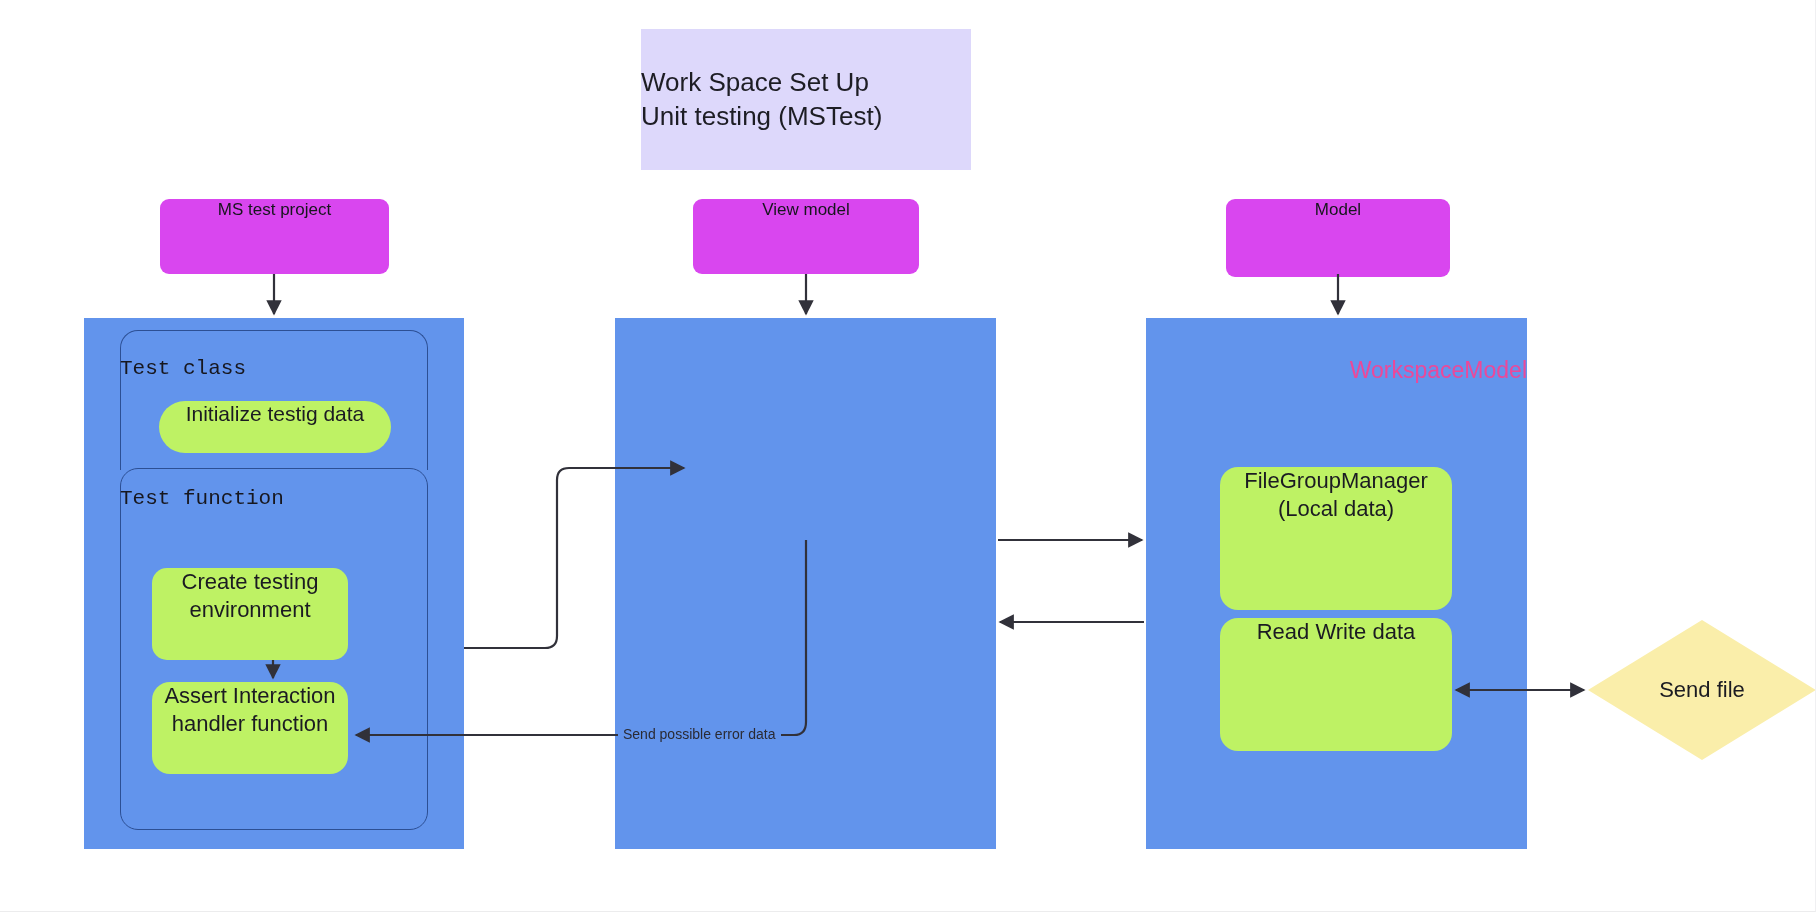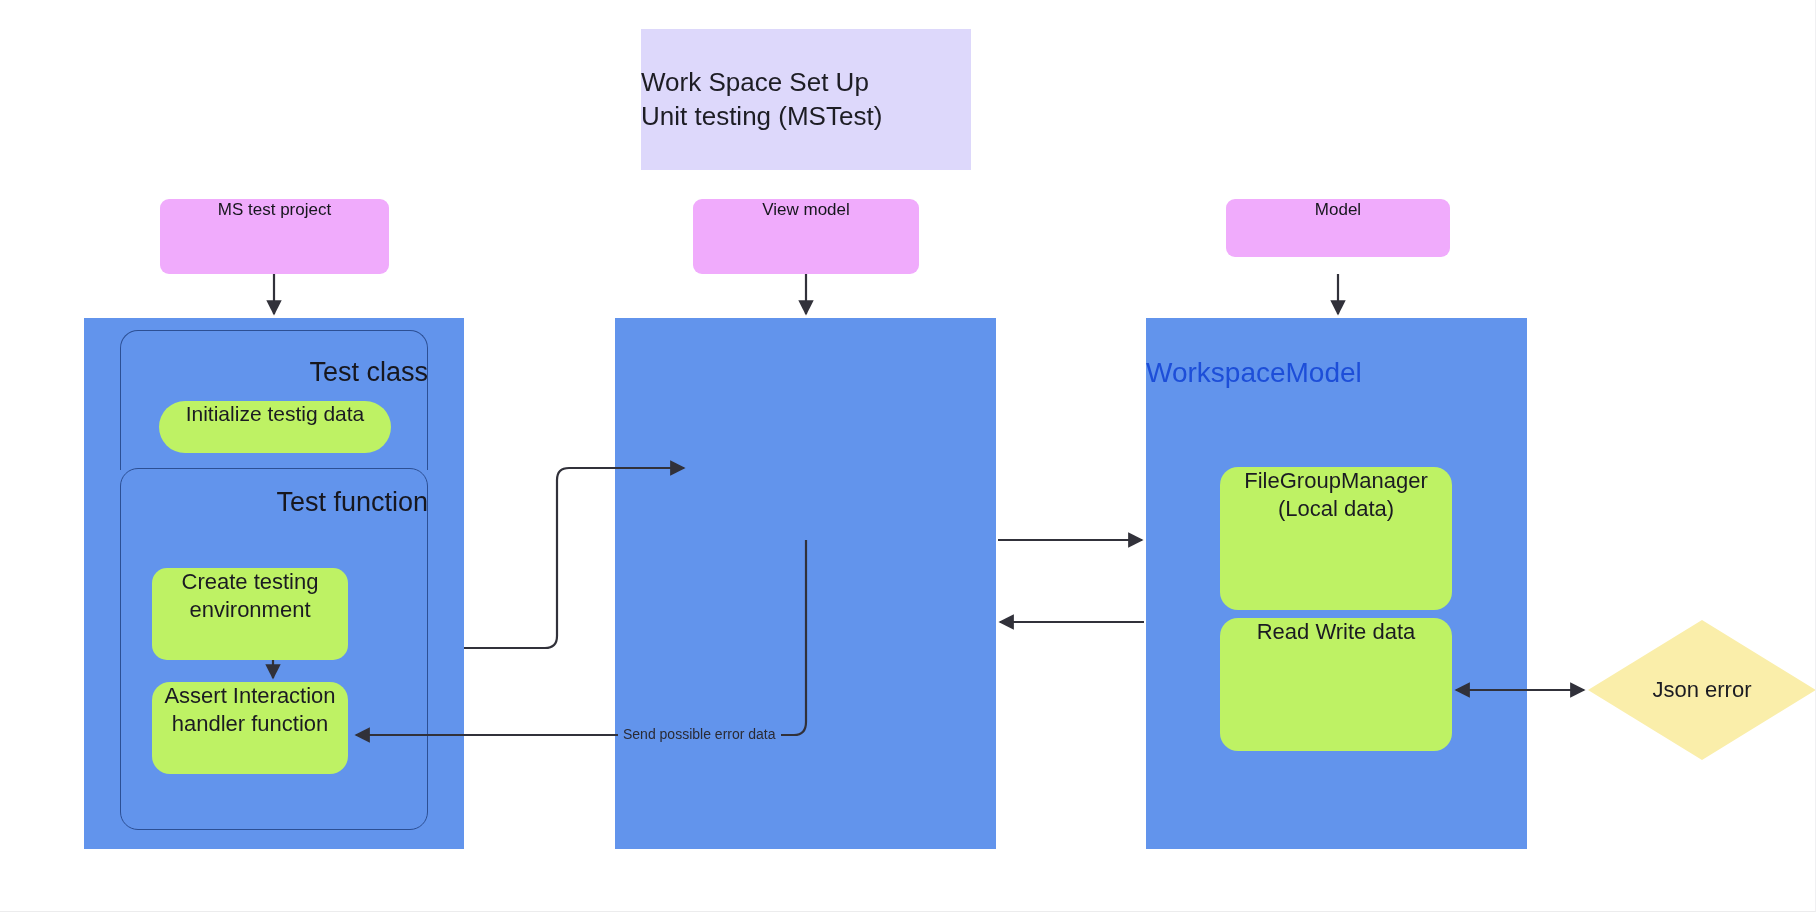--- a/index.html
+++ b/index.html
@@ -30,56 +30,57 @@
     white-space: pre-line;
   }
   
   .title-banner {
     background: #ddd8fb;
     font-size: 26px;
     color: #1d1d24;
   }
   
   .purple-pill {
-    background: #f0abfc;
+    background: #d946ef;
     border-radius: 9px;
     font-size: 17px;
     color: #16161c;
   }
   
   .blue-panel {
     background: #6294ec;
   }
   .panel-heading {
     position: absolute;
-    font-size: 28px;
-    color: #1d4ed8;
-    text-align: left;
+    font-size: 23px;
+    color: #ec4899;
+    text-align: right;
     white-space: pre-line;
   }
   
   .group-box {
     position: absolute;
     box-sizing: border-box;
     border: 1.4px solid #2c4f94;
     background: transparent;
   }
   .group-box.top {
     border-radius: 18px 18px 0 0;
     border-bottom: none;
   }
   .group-box.bottom {
     border-radius: 18px 18px 18px 18px;
   }
   .group-label {
     position: absolute;
-    font-size: 27px;
+    font-size: 21px;
     color: #17171e;
-    text-align: right;
+    text-align: left;
     white-space: nowrap;
+    font-family: Liberation Mono, monospace;
   }
   
   .card {
     background: #bef264;
     border-radius: 15px;
     font-size: 21px;
     color: #1b1b22;
   }
   .card.pill {
     border-radius: 26px;
@@ -130,21 +131,21 @@
 
   <div class="node title-banner" style="left:641px; top:29px; width:330px; height:141px; flex-direction:column;">
     <div>Work Space Set Up</div>
     <div>Unit testing (MSTest)</div>
   </div>
 
   <div class="node purple-pill" style="left:160px; top:199px; width:229px; height:75px;">MS test project</div>
 
   <div class="node purple-pill" style="left:693px; top:199px; width:226px; height:75px;">View model</div>
 
-  <div class="node purple-pill" style="left:1226px; top:199px; width:224px; height:58px;">Model</div>
+  <div class="node purple-pill" style="left:1226px; top:199px; width:224px; height:78px;">Model</div>
 
   <div class="node blue-panel" style="left:84px; top:318px; width:380px; height:531px;"></div>
 
   <div class="node blue-panel" style="left:615px; top:318px; width:381px; height:531px;"></div>
 
   <div class="node blue-panel" style="left:1146px; top:318px; width:381px; height:531px;"></div>
 
   <div class="panel-heading" style="left:1146px; top:357px; width:381px;">WorkspaceModel</div>
 
   <div class="group-box top" style="left:120px; top:330px; width:308px; height:140px;"></div>
@@ -164,21 +165,21 @@
 
   <div class="node card big" style="left:1220px; top:432px; width:232px; height:143px;margin-top:35px;">FileGroupManager
 (Local data)</div>
 
   <div class="node card big" style="left:1220px; top:618px; width:232px; height:133px;">Read Write data</div>
 
   <div class="diamond-wrap" style="left:1588px; top:620px; width:228px; height:140px;">
     <svg class="diamond-shape" viewBox="0 0 228 140" preserveAspectRatio="none">
       <polygon points="114,0 228,70 114,140 0,70" fill="#faeeaa"></polygon>
     </svg>
-    <div class="diamond-label">Json error</div>
+    <div class="diamond-label">Send file</div>
   </div>
 
   <svg id="edges" viewBox="0 0 1816 912">
     <defs>
       <marker id="arrow" viewBox="0 0 10 10" refX="9" refY="5" markerWidth="7" markerHeight="7" orient="auto-start-reverse">
         <path d="M 0 0 L 10 5 L 0 10 z" fill="#31313a"></path>
       </marker>
       <marker id="arrowstart" viewBox="0 0 10 10" refX="9" refY="5" markerWidth="7" markerHeight="7" orient="auto-start-reverse">
         <path d="M 0 0 L 10 5 L 0 10 z" fill="#31313a"></path>
       </marker>

